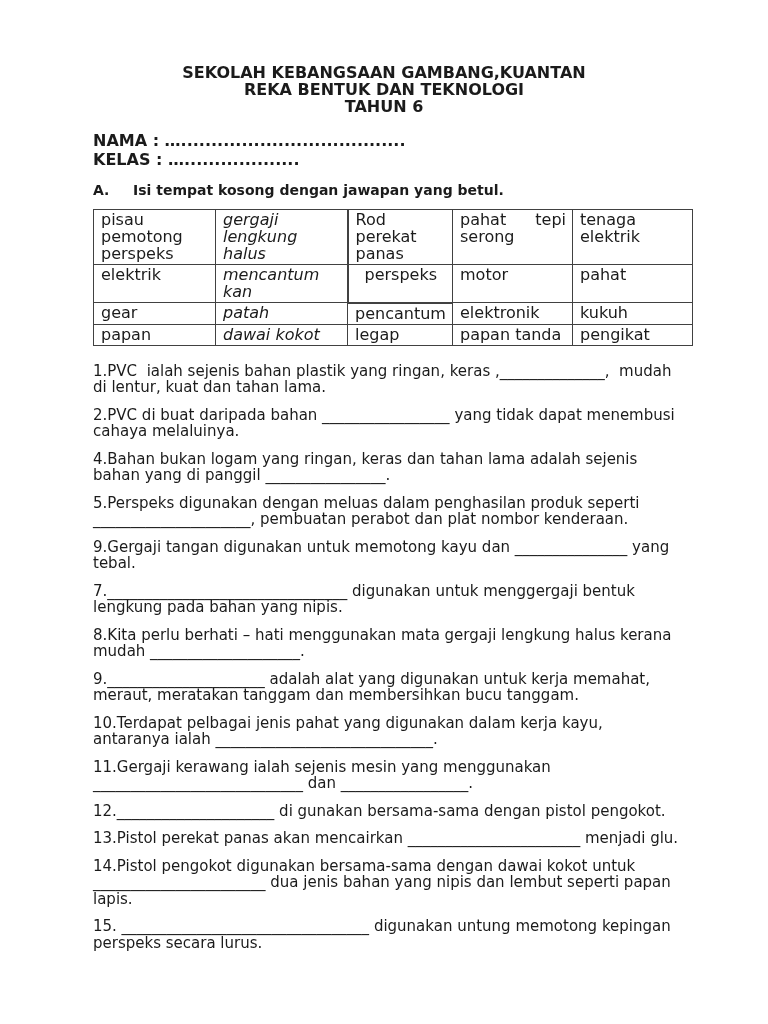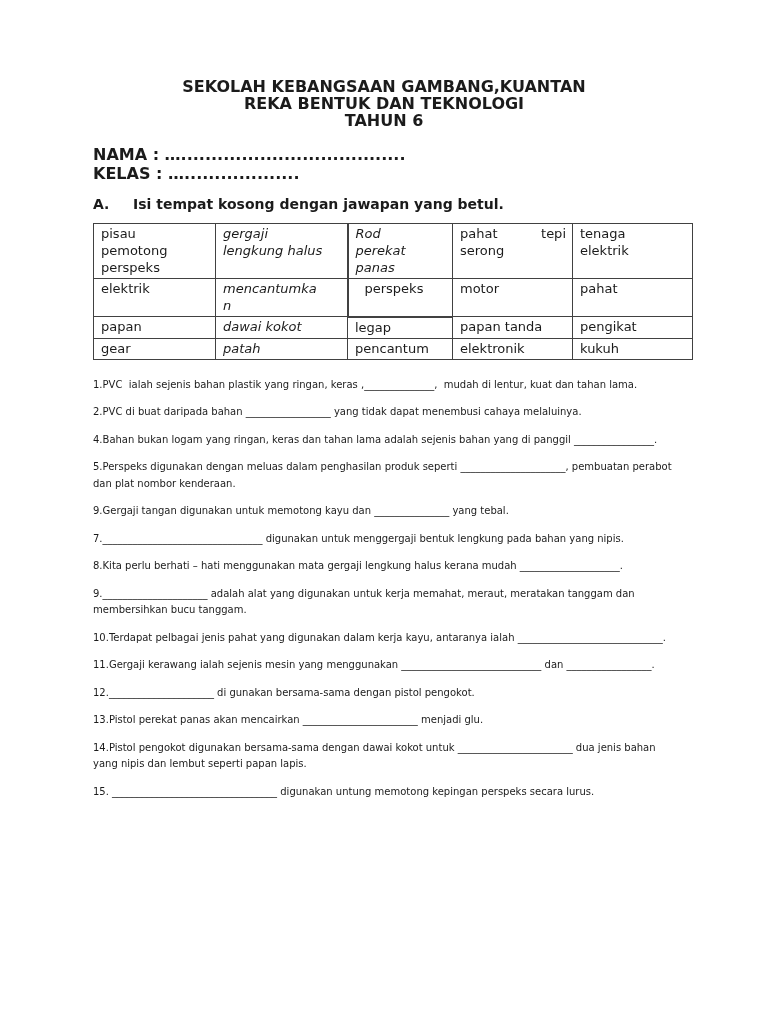--- a/index.html
+++ b/index.html
@@ -8,21 +8,21 @@
     width:768px;height:1024px;
     box-sizing:border-box;
     background:#ffffff;
     padding:62px 76px 0 93px;
     font-family:"DejaVu Sans","Liberation Sans",sans-serif;
     color:#1b1b1b;
     overflow:hidden;
   }
   
   .doc-header{
-    margin:16px -76px 0 -93px;
+    margin:2px -76px 0 -93px;
     text-align:center;
     font-weight:bold;
     font-size:16px;
     line-height:17px;
   }
   .doc-header div{white-space:pre;}
   
   .student{
     margin-top:16px;
     font-weight:bold;
@@ -43,38 +43,38 @@
   .wb{
     margin-top:10px;
     border-collapse:collapse;
     table-layout:fixed;
     width:599px;
   }
   .wb td{
     border:1px solid #414141;
     vertical-align:top;
     padding:1px 6px 2px 7px;
-    font-size:13px;
+    font-size:16px;
     line-height:17px;
   }
   .wb td span{vertical-align:top;}
   .wb td:nth-child(1) span{display:inline-block;max-width:80px;}
   .wb td:nth-child(2) span{display:inline-block;max-width:102px;font-style:italic;}
-  .wb tr:nth-child(1) td:nth-child(3) span{display:inline-block;max-width:60px;font-style:italic;}
+  .wb tr:nth-child(1) td:nth-child(3) span{display:inline-block;max-width:60px;}
   .wb td:nth-child(5) span{display:inline-block;max-width:92px;}
   .wb tr:nth-child(2) td:nth-child(2) span{max-width:98px;word-break:break-all;}
   .wb tr:nth-child(1) td:nth-child(4){text-align:justify;}
   .wb tr:nth-child(-n+2) td:nth-child(3){border-left-width:2px;}
   .wb tr:nth-child(2) td:nth-child(3){border-bottom-width:2px;padding-left:16px;}
   .wb tr:nth-child(2) td{height:33px;}
   
   .questions{
     margin-top:17px;
     width:588px;
-    font-size:10px;
+    font-size:15px;
   }
   .questions p{
     margin:0 0 11px 0;
     line-height:16.5px;
     white-space:pre-wrap;
     word-wrap:break-word;
   }
 </style>
 </head>
 <body>
@@ -114,32 +114,32 @@
           <td><span>tenaga elektrik</span></td>
         </tr>
         <tr>
           <td><span>elektrik</span></td>
           <td><span>mencantumkan</span></td>
           <td><span>perspeks</span></td>
           <td><span>motor</span></td>
           <td><span>pahat</span></td>
         </tr>
         <tr>
+          <td><span>gear</span></td>
+          <td><span>patah</span></td>
+          <td><span>pencantum</span></td>
+          <td><span>elektronik</span></td>
+          <td><span>kukuh</span></td>
+        </tr>
+        <tr>
           <td><span>papan</span></td>
           <td><span>dawai kokot</span></td>
           <td><span>legap</span></td>
           <td><span>papan tanda</span></td>
           <td><span>pengikat</span></td>
-        </tr>
-        <tr>
-          <td><span>gear</span></td>
-          <td><span>patah</span></td>
-          <td><span>pencantum</span></td>
-          <td><span>elektronik</span></td>
-          <td><span>kukuh</span></td>
         </tr>
       </tbody>
   </table>
 
   <div class="questions">
       <p>1.PVC  ialah sejenis bahan plastik yang ringan, keras ,______________,  mudah di lentur, kuat dan tahan lama.</p>
       <p>2.PVC di buat daripada bahan _________________ yang tidak dapat menembusi cahaya melaluinya.</p>
       <p>4.Bahan bukan logam yang ringan, keras dan tahan lama adalah sejenis bahan yang di panggil ________________.</p>
       <p>5.Perspeks digunakan dengan meluas dalam penghasilan produk seperti _____________________, pembuatan perabot dan plat nombor kenderaan.</p>
       <p>9.Gergaji tangan digunakan untuk memotong kayu dan _______________ yang tebal.</p>

